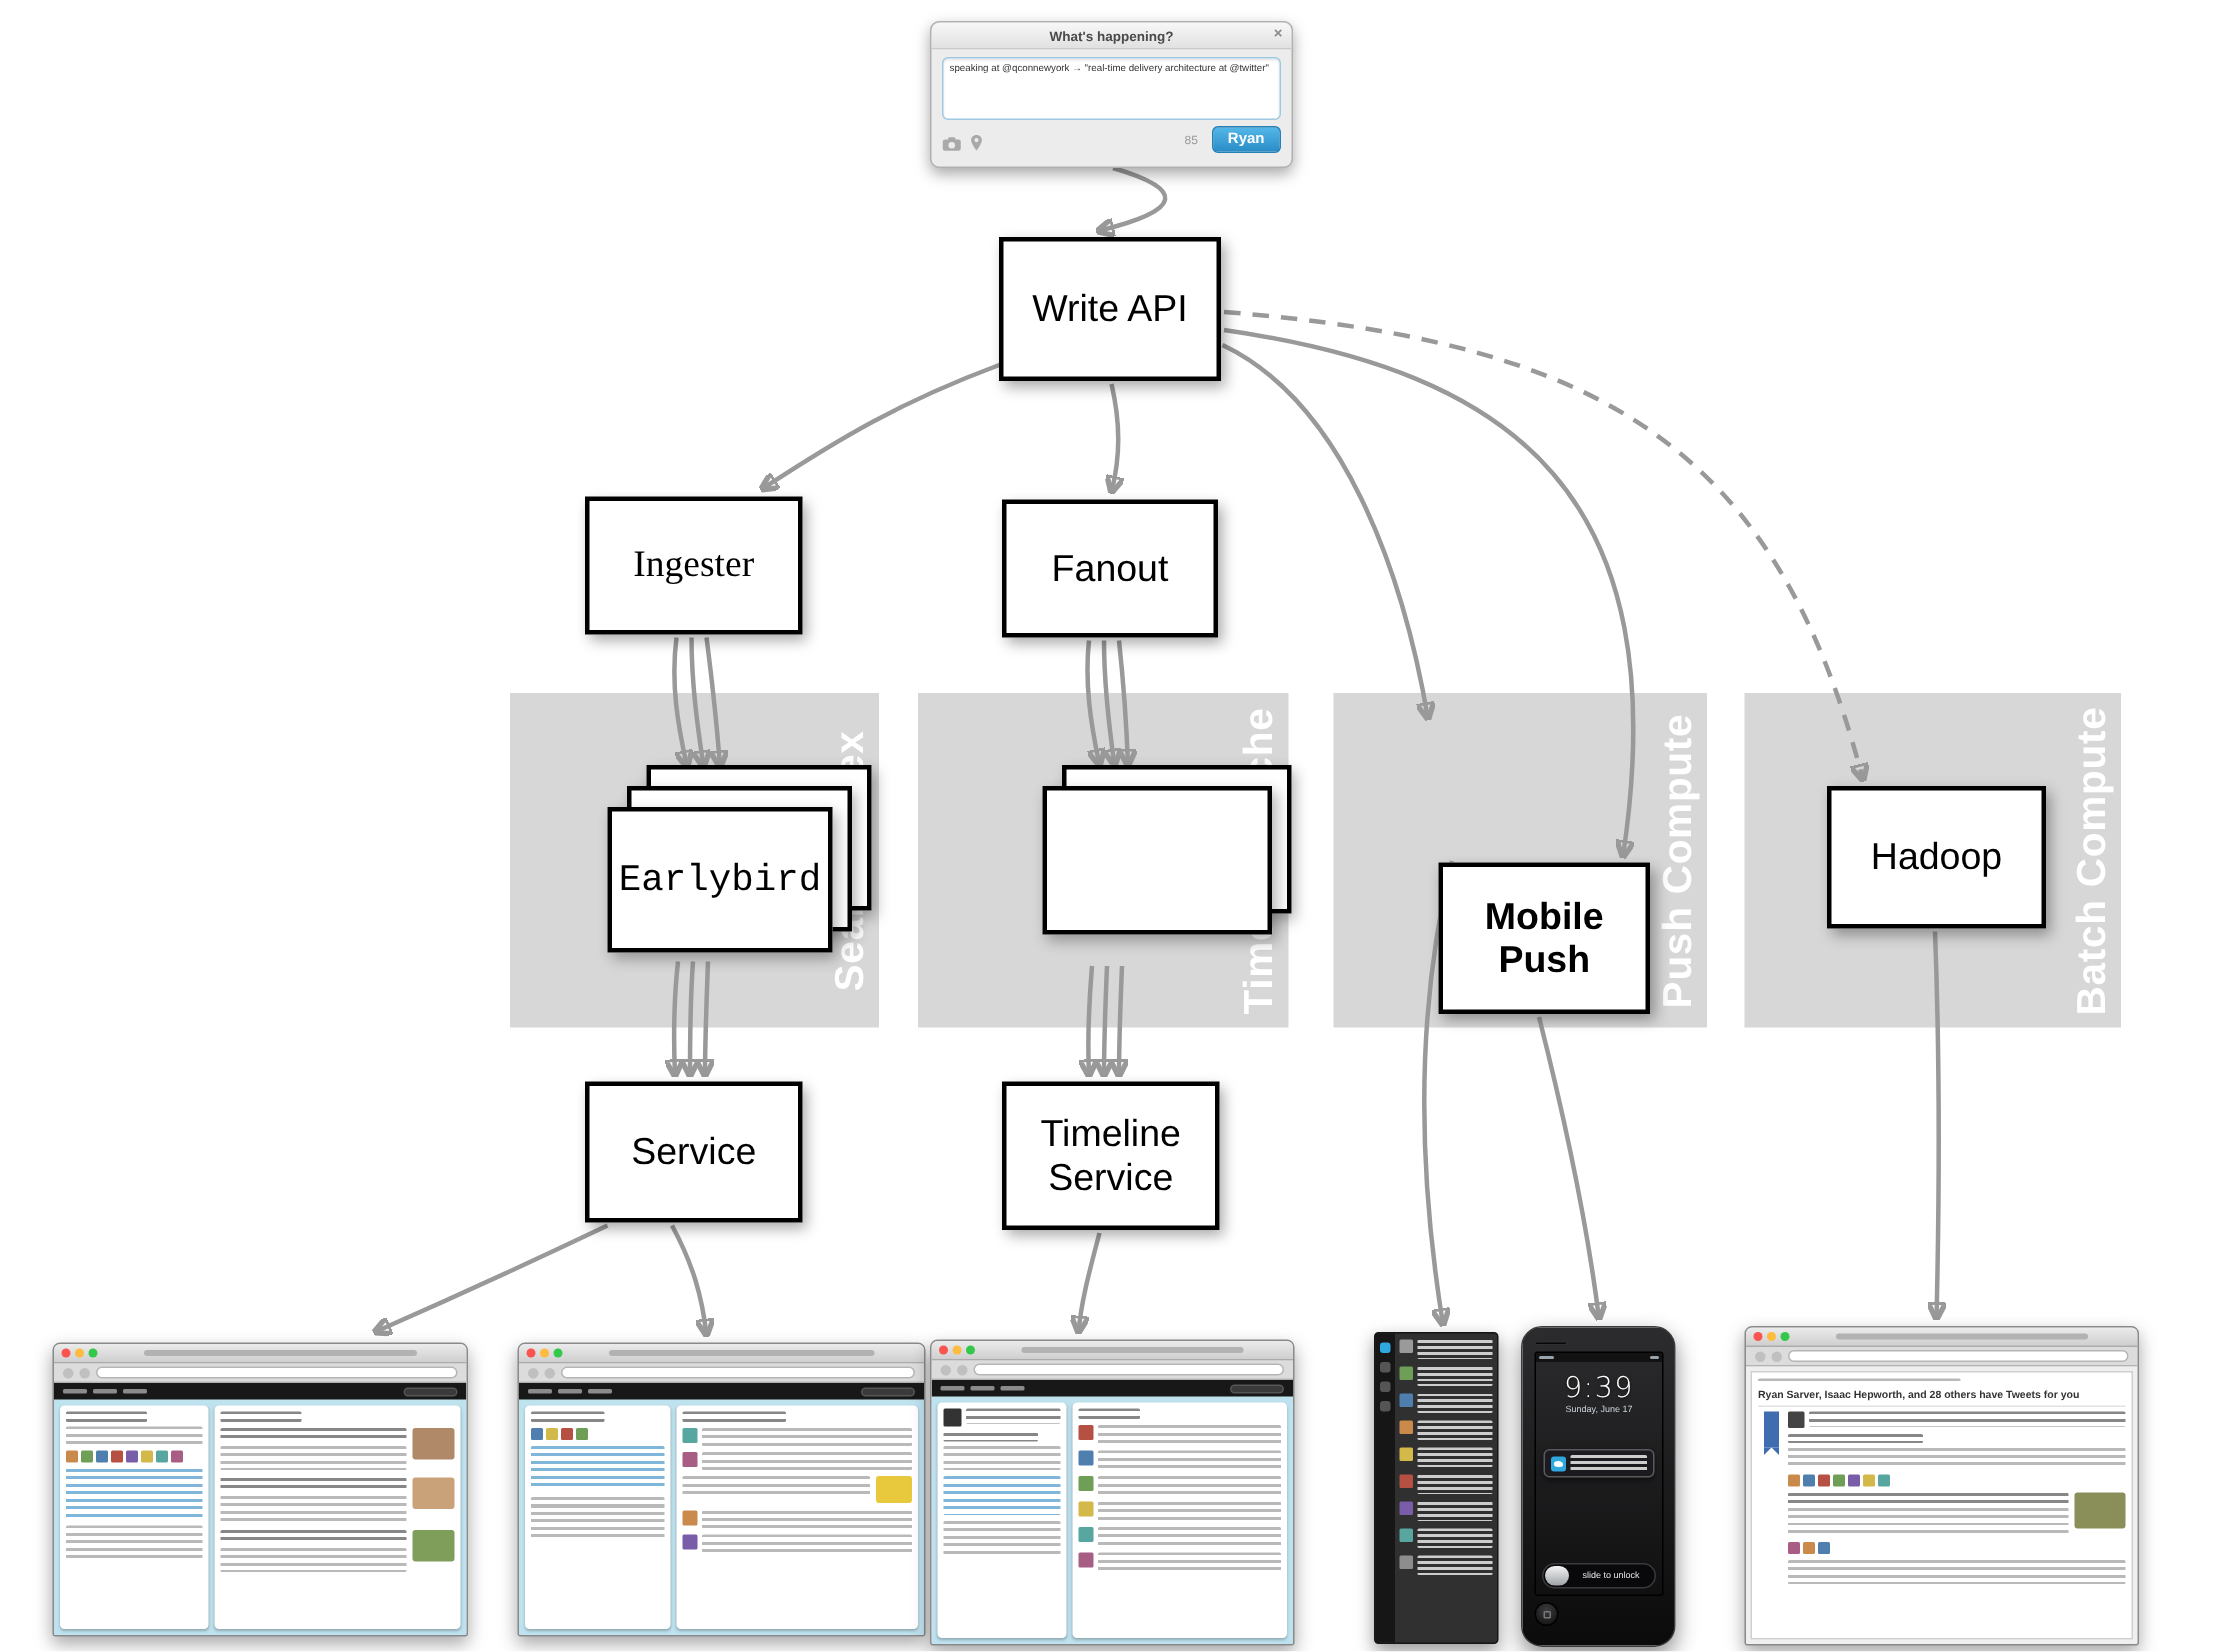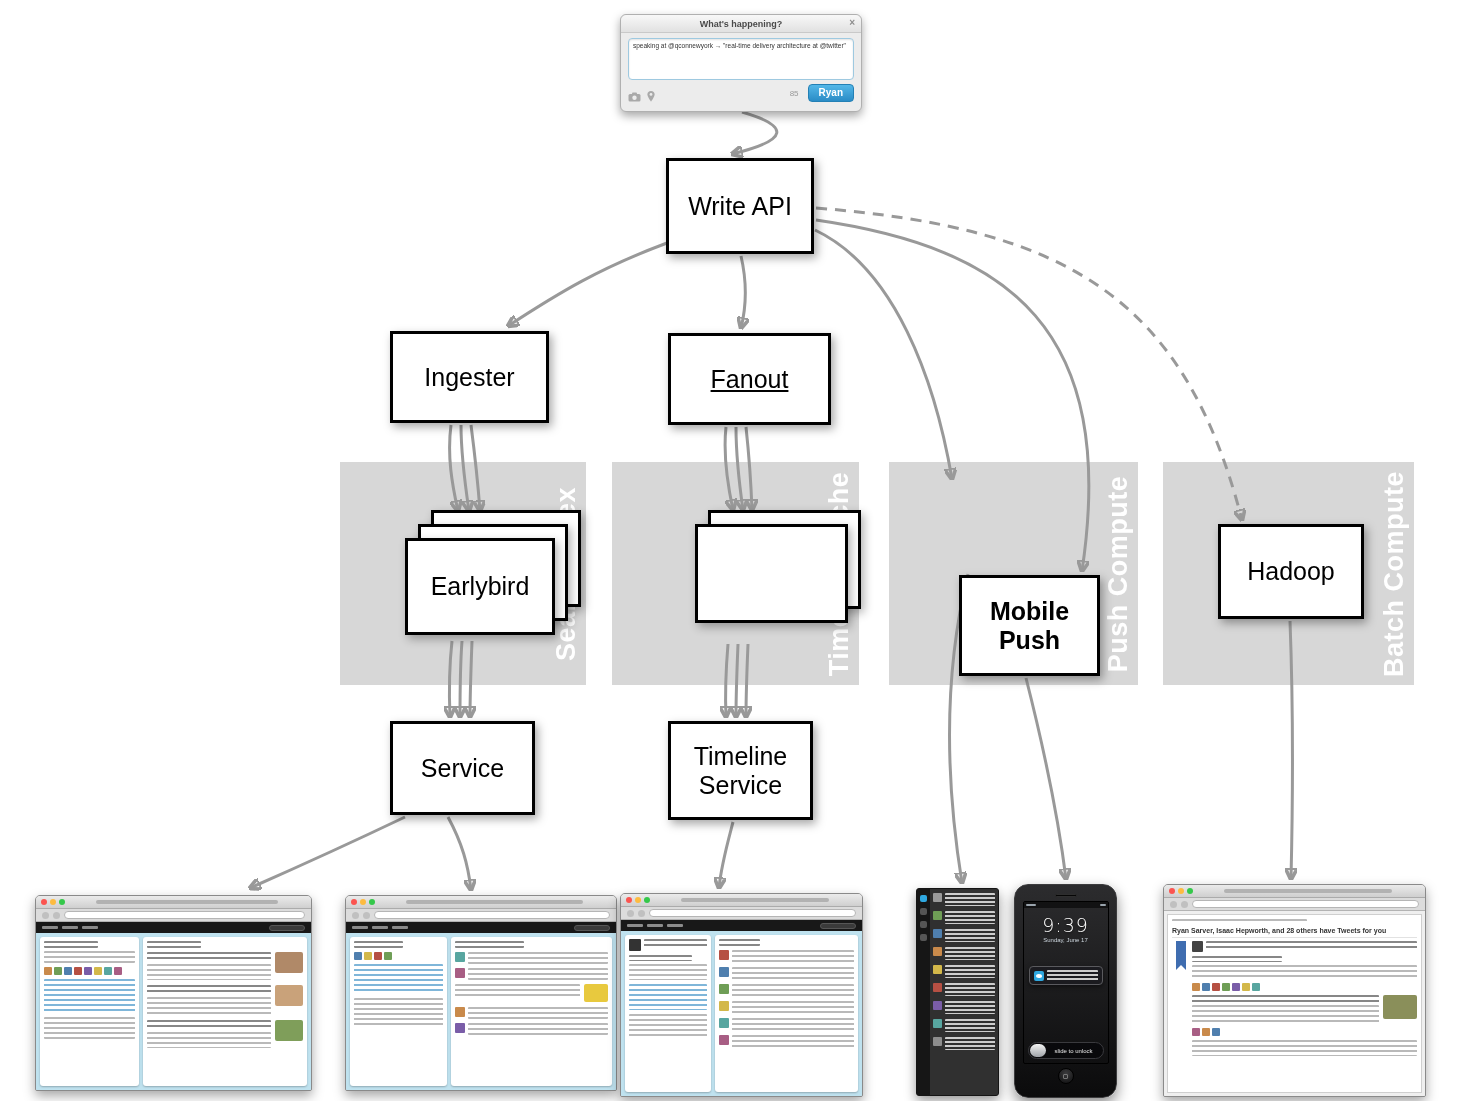--- a/index.html
+++ b/index.html
@@ -14,21 +14,21 @@
   
   svg.arrows { position:absolute; left:0; top:0; z-index:1; pointer-events:none; }
   svg.arrows path { fill:none; stroke:#999; stroke-width:3; }
   svg.arrows path.dashed { stroke-dasharray:11 8; }
 
   
   .node { position:absolute; background:#fff; border:3px solid #000; z-index:3;
     display:flex; align-items:center; justify-content:center; text-align:center;
     font-size:25px; color:#000; line-height:1.15; padding:0 12px;
     box-shadow:3px 4px 9px rgba(0,0,0,.35); }
-  .stack { position:absolute; z-index:2; }
+  .stack { position:absolute; z-index:2;font-family:Liberation Mono, monospace; }
   .card  { position:absolute; background:#fff; border:3px solid #000; box-shadow:3px 4px 9px rgba(0,0,0,.3);
     display:flex; align-items:center; justify-content:center; font-size:25px; }
 
   
   .compose { position:absolute; left:620px; top:14px; width:242px; height:98px; z-index:3;
     background:#ececec; border:1px solid #b0b0b0; border-radius:6px; box-shadow:0 4px 10px rgba(0,0,0,.35); }
   .c-titlebar { height:18px; display:flex; align-items:center; justify-content:center; position:relative;
     font-size:9px; font-weight:bold; color:#4a4a4a; background:linear-gradient(#f8f8f8,#e1e1e1);
     border-bottom:1px solid #c9c9c9; border-radius:6px 6px 0 0; }
   .c-close { position:absolute; right:6px; top:2px; color:#8d8d8d; font-size:10px; cursor:default; }
@@ -92,22 +92,22 @@
     gap:6px; padding-top:6px; flex:none; }
   .rail-icon { width:7px; height:7px; border-radius:2px; background:#555; flex:none; }
   .rail-icon.bird { background:#2fa8e0; }
   .mac-feed { flex:1; background:#303030; padding:4px 3px; display:flex; flex-direction:column; gap:5px; overflow:hidden; }
   .feed-row { display:flex; gap:3px; }
   .feed-av { width:9px; height:9px; border-radius:1px; flex:none; }
   .feed-txt { flex:1; height:13px; }
 
   
   .iphone { position:absolute; z-index:2; background:linear-gradient(#2c2c2e,#0b0b0c); border:1px solid #3c3c3e;
-    border-radius:14px; box-shadow:0 6px 14px rgba(0,0,0,.45); padding:6px 22px;
-    display:flex; flex-direction:column; align-items:center; }
+    border-radius:14px; box-shadow:0 6px 14px rgba(0,0,0,.45); padding:6px 8px;
+    display:flex; flex-direction:column; align-items:flex-start; }
   .iphone-speaker { width:22px; height:3px; background:#060606; border:1px solid #2e2e2e; border-radius:2px; margin:3px 0 4px; }
   .iphone-screen { width:86px; height:163px; background:linear-gradient(#4150633 0%,#1a2330 45%,#05070a 100%), #10161e;
     border:1px solid #000; border-radius:2px; position:relative; overflow:hidden; }
   .ip-status { height:6px; background:rgba(0,0,0,.55); display:flex; align-items:center; justify-content:space-between; padding:0 2px; }
   .ip-status span { display:block; width:10px; height:2px; background:#9aa4ad; border-radius:1px; }
   .ip-time { text-align:center; color:#fff; font-size:19px; font-weight:200; letter-spacing:1px; margin-top:6px;
     font-family:"DejaVu Sans", sans-serif; text-shadow:0 1px 2px rgba(0,0,0,.6); }
   .ip-date { text-align:center; color:#cdd6de; font-size:6px; margin-top:1px; }
   .ip-notif { position:absolute; left:5px; right:5px; top:64px; background:rgba(28,28,32,.94);
     border:1px solid #5a5a5e; border-radius:4px; padding:3px 4px; display:flex; gap:3px; align-items:center;
@@ -200,22 +200,22 @@
             </svg>
         </span>
         <span class="c-spacer"></span>
         <span class="c-count">85</span>
         <span class="c-tweet">Ryan</span>
       </div>
     </div>
   </div>
 
   <div class="node" style="left:666px; top:158px; width:148px; height:96px;">Write API</div>
-  <div class="node" style="left:390px; top:331px; width:159px; height:92px;">Ingester</div>
-  <div class="node" style="left:668px; top:333px; width:163px; height:92px;text-decoration:underline;">Fanout</div>
+  <div class="node" style="left:390px; top:331px; width:145px; height:92px;font-family:Liberation Serif, serif;">Ingester</div>
+  <div class="node" style="left:668px; top:333px; width:144px; height:92px;">Fanout</div>
 
   <div class="stack" style="left:405px; top:510px; width:182px; height:128px;">
     <div class="card" style="left:26px; top:0; width:150px; height:97px;"></div>
     <div class="card" style="left:13px; top:14px; width:150px; height:97px;"></div>
     <div class="card" style="left:0; top:28px; width:150px; height:97px;">Earlybird</div>
   </div>
 
   <div class="stack" style="left:682px; top:510px; width:185px; height:130px;">
     <div class="card" style="left:26px; top:0; width:153px; height:99px;"></div>
     <div class="card" style="left:13px; top:14px; width:153px; height:99px;"></div>

